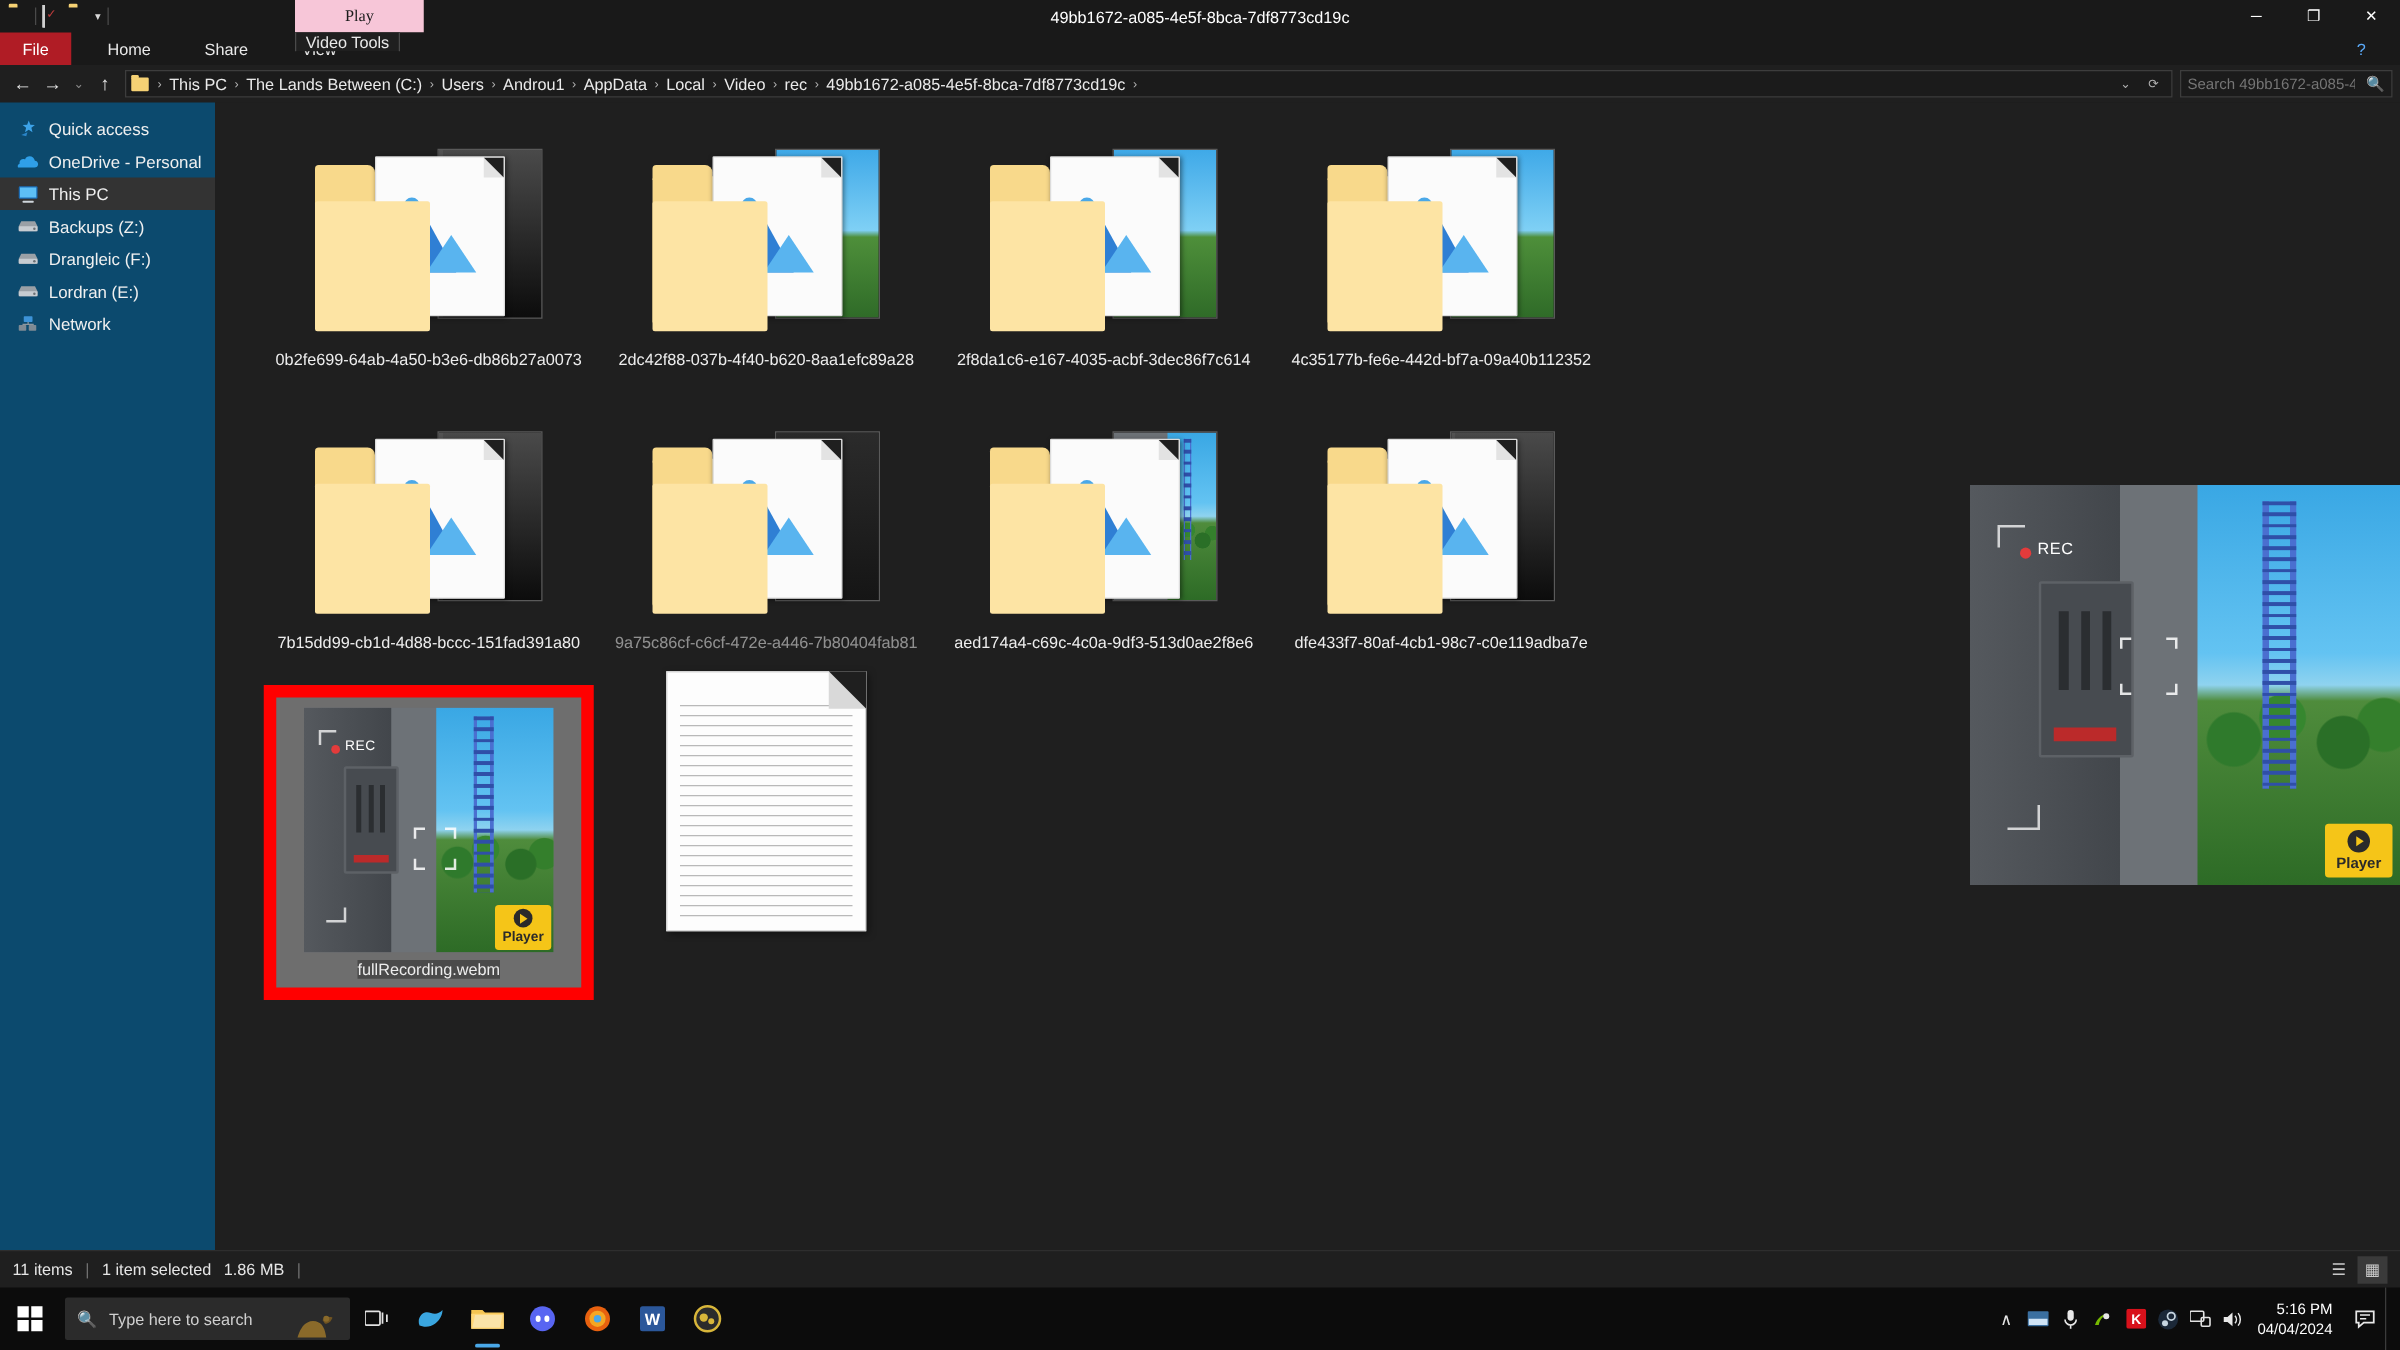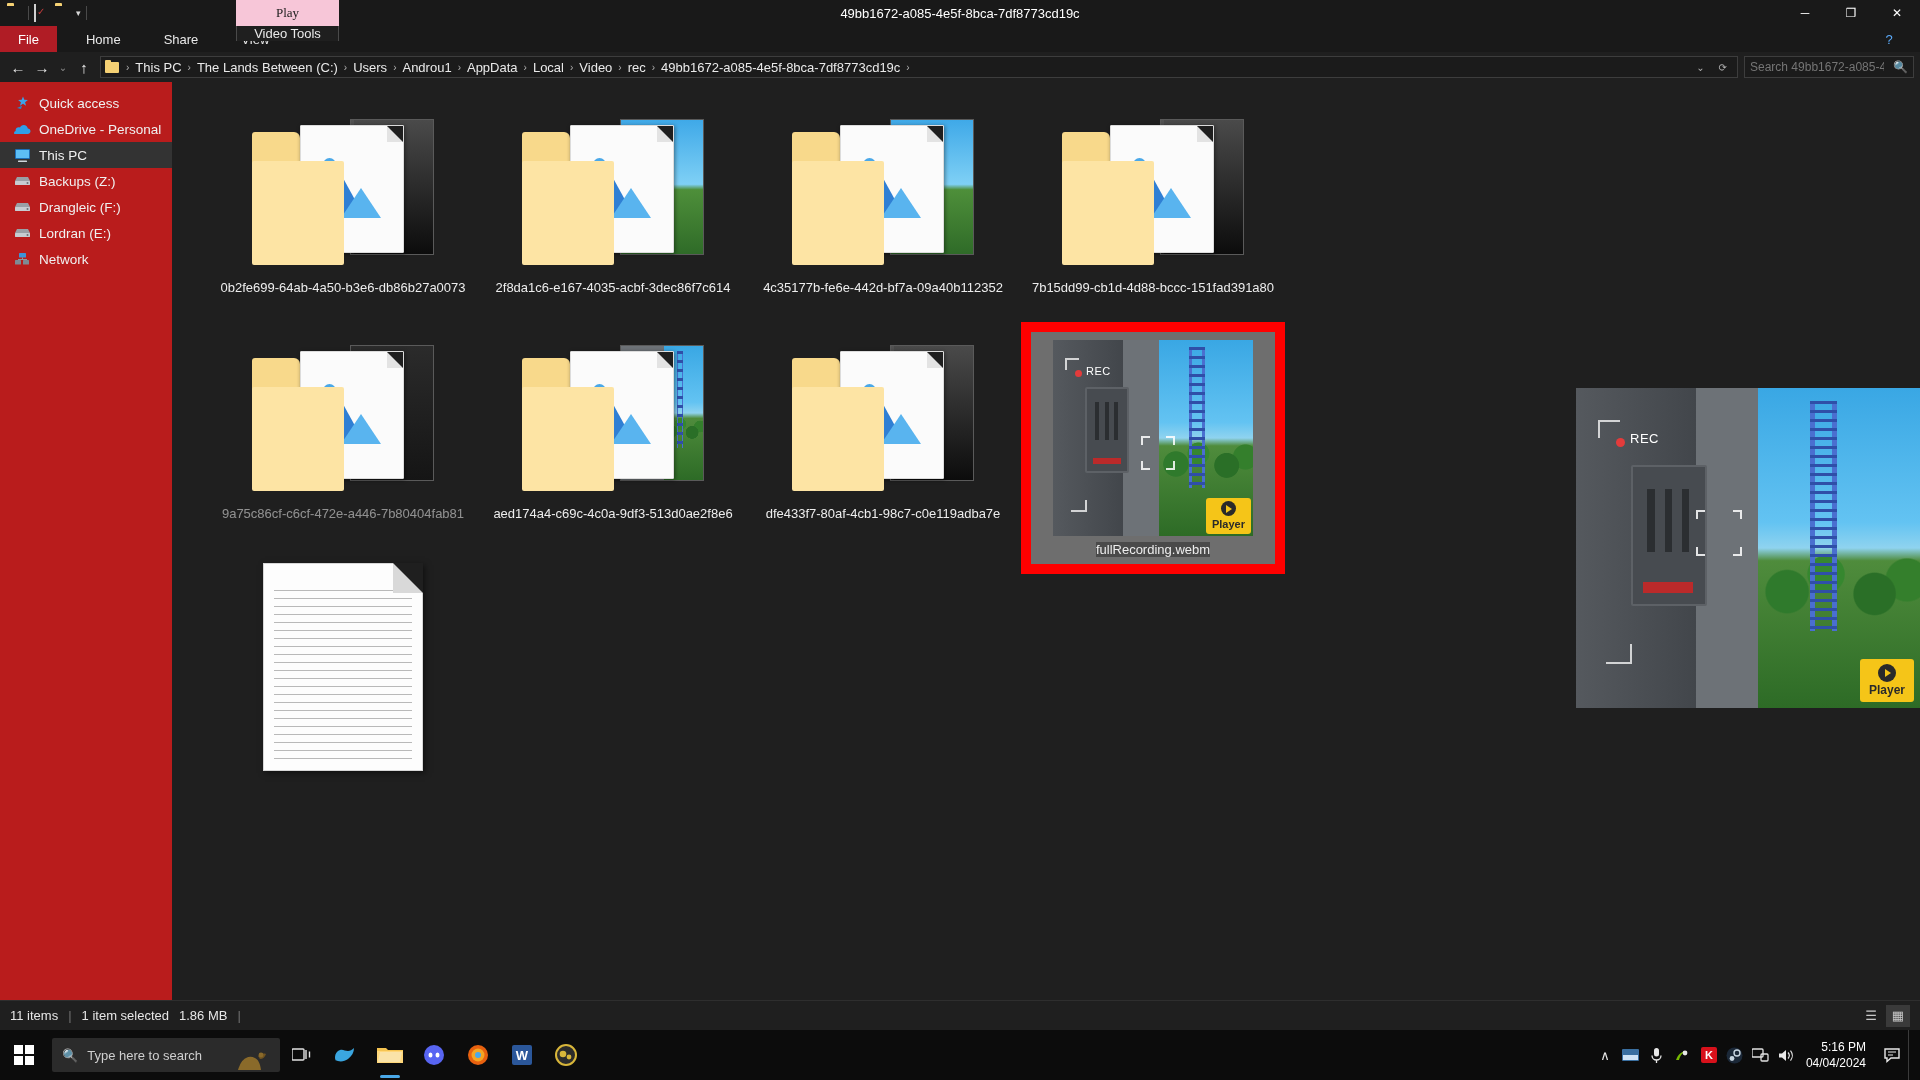--- a/index.html
+++ b/index.html
@@ -27,21 +27,21 @@
   .videotools-tab { background:#f7c6d8; color:#1b1b1b; font-size:13px; padding:4px 22px; height:26px;
                      display:flex; align-items:center; justify-content:center; min-width:103px;font-family:Liberation Serif, serif; }
   .wincontrols { position:absolute; right:0; top:0; height:26px; display:flex; }
   .wcbtn { width:46px; height:26px; display:flex; align-items:center; justify-content:center; color:#fff; font-size:12px; }
   .wcbtn.help { font-size:13px; color:#5aa9f8; }
 
   
   .ribbon { height:26px; background:#191919; display:flex; align-items:stretch; font-size:13px; position:relative;gap:15px; }
   .rtab { padding:0 14px; display:flex; align-items:center; color:#e9e9e9; cursor:default; }
   .rtab.file { background:#b01c25; color:#fff; padding:0 18px; }
-  .rtab.videotools { position:absolute; left:236px; width:103px; justify-content:center; padding:0;
+  .rtab.videotools { position:absolute; left:236px; width:84px; justify-content:center; padding:0;
       border-left:1px solid #4a4a4a; border-right:1px solid #4a4a4a; background:#1f1f1f; }
 
   
   .navbar { height:30px; background:#1f1f1f; display:flex; align-items:center; gap:0; padding:0 6px; }
   .navbtn { width:24px; height:24px; display:flex; align-items:center; justify-content:center;
             color:#e8e8e8; font-size:15px; }
   .navbtn.dim { color:#8a8a8a; font-size:10px; width:18px;}
   .addressbar { flex:1; height:22px; margin:0 6px 0 4px; background:#1b1b1b; border:1px solid #3d3d3d;
                 display:flex; align-items:center; padding:0 4px; overflow:hidden; }
   .crumbfolder { width:14px; height:11px; background:#f5d174; border-radius:1px; margin-right:3px; position:relative; flex:none;}
@@ -50,21 +50,21 @@
   .chev { font-size:10px; color:#b0b0b0; padding:0 4px; }
   .addr-right { margin-left:auto; display:flex; align-items:center; gap:6px; padding-right:2px;}
   .searchbox { width:170px; height:22px; background:#1b1b1b; border:1px solid #3d3d3d;
                display:flex; align-items:center; padding:0 5px; gap:4px; }
   .searchbox input { background:transparent; border:0; outline:0; color:#9a9a9a; font-size:12px;
                      font-family:"Liberation Sans", sans-serif; width:134px; }
   .srch-ico { color:#bdbdbd; font-size:12px; margin-left:auto;}
 
   
   .workspace { display:flex; height:calc(1080px - 26px - 26px - 30px - 30px - 50px); }
-  .sidebar { width:172px; background:#b91c1c; padding-top:8px; flex:none; overflow:hidden; }
+  .sidebar { width:172px; background:#0c4a6e; padding-top:8px; flex:none; overflow:hidden; }
   .snode { height:26px; display:flex; align-items:center; gap:8px; padding-left:14px; font-size:13.5px; color:#f0f0f0; }
   .snode.sel { background:#333333; }
   .sico { width:17px; height:17px; flex:none; display:flex; align-items:center; justify-content:center; }
 
   .content { flex:1; background:#1f1f1f; position:relative; overflow:hidden; }
   .grid { display:grid; grid-template-columns:repeat(4, 270px); padding:14px 0 0 36px; }
   .cell { width:270px; height:226px; display:flex; flex-direction:column; align-items:center;
           justify-content:flex-start; padding-top:4px; }
   .thumbwrap { width:230px; height:178px; display:flex; align-items:center; justify-content:center; position:relative; }
   .cell-label { font-size:13px; color:#ededed; margin-top:2px; text-align:center; white-space:nowrap; }
@@ -350,20 +350,39 @@
                   <span class="mt1"></span>
                   <span class="mt2"></span>
                 </div>
               </div>
             <div class="f-front"></div>
           </div>
         </div>
         <div class="cell-label">0b2fe699-64ab-4a50-b3e6-db86b27a0073</div>
       </div>
 
+      <div class="cell">
+        <div class="thumbwrap">
+          <div class="folderIcon">
+            <div class="f-back"></div>
+            <div class="f-preview">
+                <div class="prev-sky"></div>
+              </div>
+            <div class="f-paper">
+                <div class="imgglyph">
+                  <span class="sun"></span>
+                  <span class="mt1"></span>
+                  <span class="mt2"></span>
+                </div>
+              </div>
+            <div class="f-front"></div>
+          </div>
+        </div>
+        <div class="cell-label">2dc42f88-037b-4f40-b620-8aa1efc89a28</div>
+      </div>
 
       <div class="cell">
         <div class="thumbwrap">
           <div class="folderIcon">
             <div class="f-back"></div>
             <div class="f-preview">
                 <div class="prev-sky"></div>
               </div>
             <div class="f-paper">
                 <div class="imgglyph">

